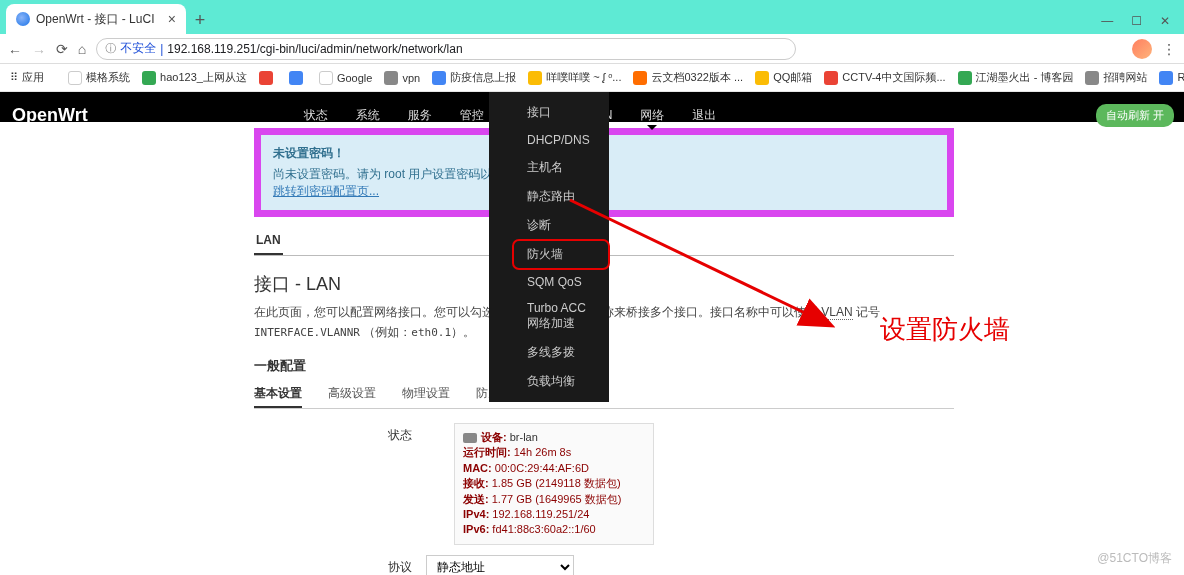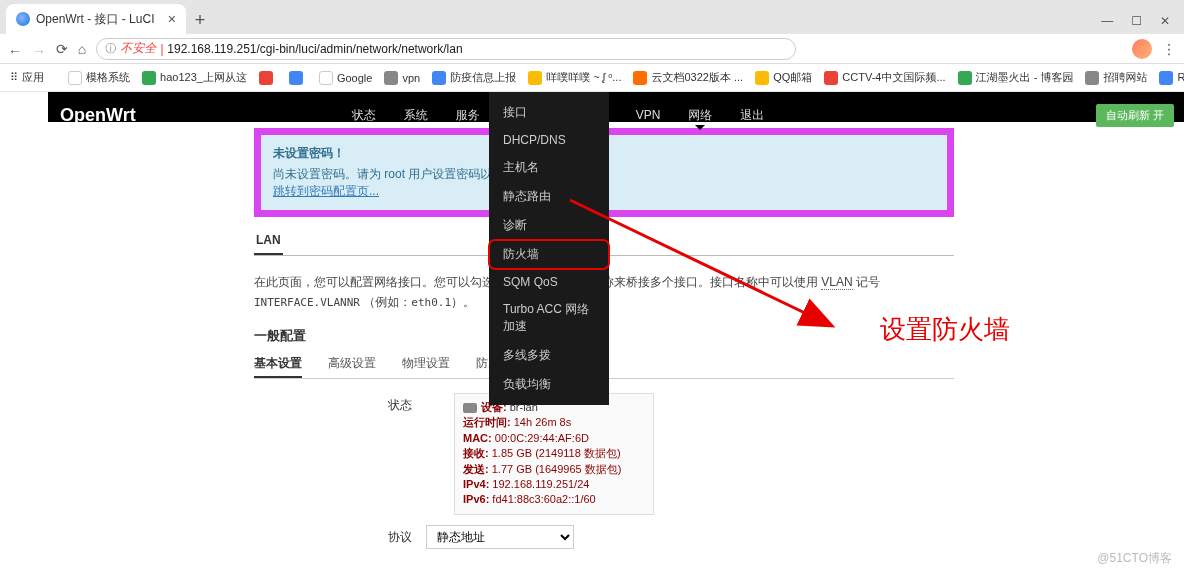--- a/index.html
+++ b/index.html
@@ -1,51 +1,51 @@
 <!DOCTYPE html>
 <html><head>
 <meta charset="utf-8">
 <style>
   * { box-sizing: border-box; margin: 0; padding: 0; font-family: Arial, "Microsoft YaHei", sans-serif; }
   body { background: #fff; font-size: 12px; color: #333; width: 1184px; height: 575px; overflow: hidden; position: relative; }
 
   
-  .tab-strip { height: 34px; background: #e5e5e5; display: flex; align-items: flex-end; padding-left: 6px; }
+  .tab-strip { height: 34px; background: #5eead4; display: flex; align-items: flex-end; padding-left: 6px; }
   .tab { background: #fff; height: 30px; min-width: 180px; border-radius: 8px 8px 0 0; display: flex; align-items: center; padding: 0 10px; gap: 6px; font-size: 12px; color: #333; }
   .favicon { width: 14px; height: 14px; border-radius: 50%; background: radial-gradient(circle at 40% 40%, #8ab4f8, #1a73e8); flex-shrink: 0; }
   .tab-close { margin-left: auto; font-size: 14px; color: #555; }
   .new-tab { width: 28px; height: 28px; display: flex; align-items: center; justify-content: center; font-size: 18px; color: #555; }
   .win-controls { margin-left: auto; display: flex; gap: 18px; padding: 0 14px 6px 0; color: #555; font-size: 12px; }
 
   .addr-bar { height: 30px; background: #fff; border-bottom: 1px solid #ddd; display: flex; align-items: center; padding: 0 8px; gap: 10px; }
   .nav-ico { color: #555; font-size: 14px; }
   .url-box { flex: 1; display: flex; align-items: center; gap: 4px; border: 1px solid #ccc; border-radius: 14px; height: 22px; padding: 0 8px; font-size: 12px; max-width: 700px; }
   .url-box .info { color: #888; font-size: 11px; }
-  .url-box .warn { color: #ef4444; font-style: italic; }
+  .url-box .warn { color: #1d4ed8; }
   .url-text { color: #202124; }
   .avatar { width: 20px; height: 20px; border-radius: 50%; background: linear-gradient(135deg,#ff7e5f,#feb47b); margin-left: auto; }
 
   .bm-bar { height: 28px; background: #fff; border-bottom: 1px solid #e5e5e5; display: flex; align-items: center; padding: 0 10px; gap: 12px; font-size: 11px; color: #333; }
   .bm { display: flex; align-items: center; gap: 4px; white-space: nowrap; }
   .bm-ico { width: 14px; height: 14px; border-radius: 3px; background: #888; flex-shrink: 0; }
   .bm-ico.blue { background:#4285f4; } .bm-ico.red { background:#ea4335; }
   .bm-ico.green { background:#34a853; } .bm-ico.yellow { background:#fbbc05; }
   .bm-ico.orange { background:#ff6d00; } .bm-ico.gray { background:#888; } .bm-ico.white { background:#fff; border:1px solid #ccc; }
 
   
-  .owrt-header { height: 30px; background: #000; display: flex; align-items: center; padding: 16px 10px 0 0; color: #fff; margin-left: 48px; }
+  .owrt-header { height: 30px; background: #000; display: flex; align-items: center; padding: 16px 10px 0 0; color: #fff; }
   .brand { font-weight: bold; font-size: 18px; padding: 0 12px; }
   .nav-menu { display: flex; margin-left: 190px; }
   .nav-item { padding: 0 14px; font-size: 12px; color: #ddd; line-height: 30px; position: relative; }
   .nav-item.active::after { content:''; position:absolute; bottom:-5px; left:50%; margin-left:-5px; border:5px solid transparent; border-top-color:#000; z-index: 5; }
-  .refresh-btn { margin-left: auto; background: #5cb85c; color: #fff; padding: 4px 10px; font-size: 11px; border-radius: 2px; }
+  .refresh-btn { margin-left: auto; background: #5cb85c; color: #fff; padding: 4px 10px; font-size: 11px; border-radius: 10px; }
 
   
   .dropdown { position: absolute; left: 489px; top: 92px; background: #1a1a1a; width: 120px; z-index: 100; padding: 6px 0; }
-  .dd-item { color: #ccc; font-size: 12px; padding: 6px 14px; }
+  .dd-item { color: #ccc; font-size: 12px; padding: 6px 14px; margin-left: 24px; }
   .dd-item.hl { outline: 2px solid #e60000; outline-offset: -1px; border-radius: 6px; }
 
   
   .content { margin-left: 254px; width: 700px; padding-top: 6px; }
   .alert-box { background: #d9edf7; border: 7px solid #d946ef; padding: 10px 12px; font-size: 12px; color: #31708f; margin-bottom: 10px; }
   .alert-box h4 { font-size: 12px; font-weight: bold; margin-bottom: 4px; }
   .alert-box a { color: #337ab7; text-decoration: underline; }
 
   .section-tab { border-bottom: 1px solid #bbb; margin-bottom: 16px; }
   .section-tab span { display:inline-block; font-size: 12px; font-weight: bold; padding: 6px 2px; border-bottom: 2px solid #333; color:#333; }
@@ -201,20 +201,21 @@
   <div class="alert-box">
     <h4>未设置密码！</h4>
     <div><span>尚未设置密码。请为 root 用户设置密码以保护主机并启用</span></div>
     <a href="#">跳转到密码配置页...</a>
   </div>
 
   <div class="section-tab">
     <span>LAN</span>
   </div>
 
+  <h2>接口 - LAN</h2>
   <p class="desc">
     <span>在此页面，您可以配置网络接口。您可以勾选"桥接接口"，并</span>
     <span>的名称来桥接多个接口。接口名称中可以使用</span>
     <span class="abbr">VLAN</span>
     <span>记号</span>
     <code>INTERFACE.VLANNR</code>
     <span>（例如：</span><code>eth0.1</code><span>）。</span>
   </p>
 
   <h3>一般配置</h3>

